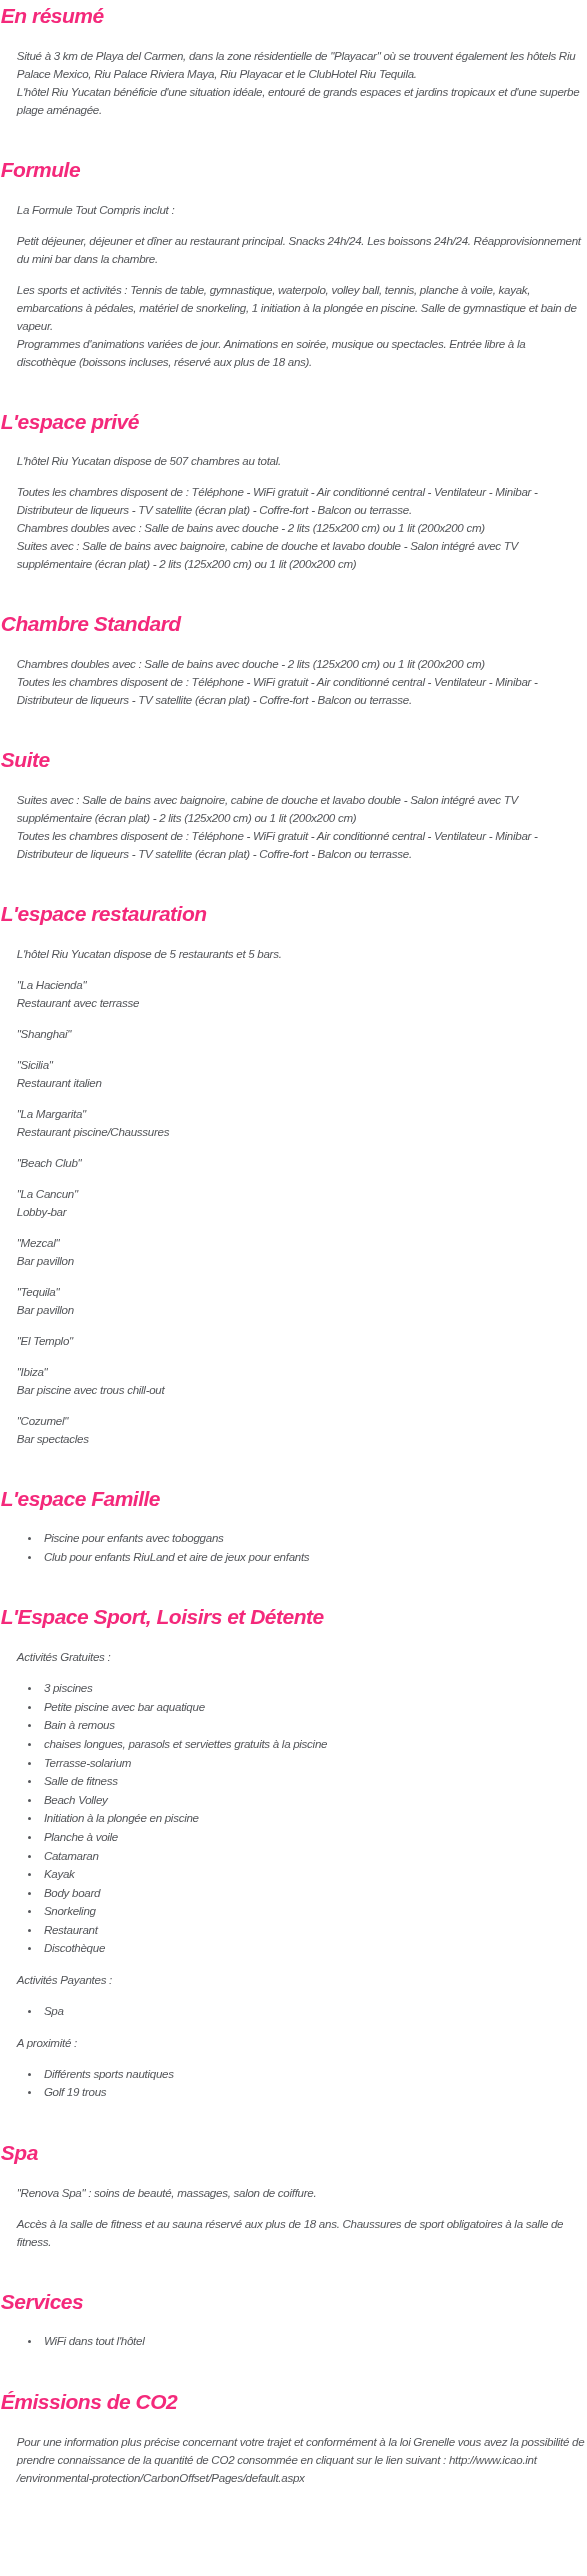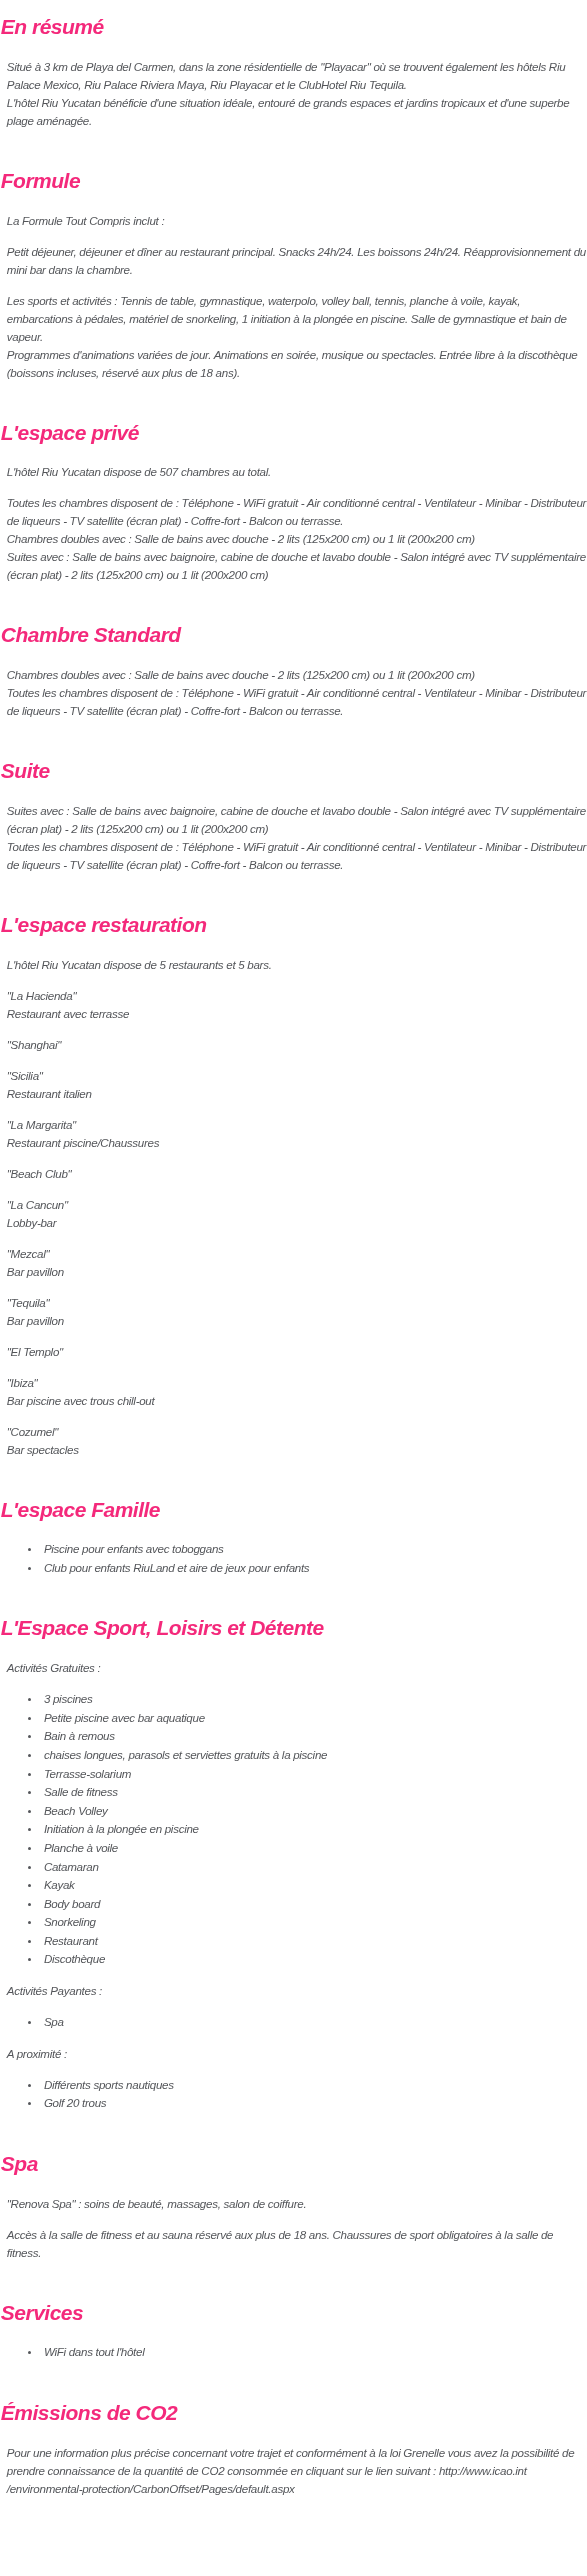--- a/index.html
+++ b/index.html
@@ -26,23 +26,23 @@
   section { margin: 0; }
   h2 {
     color: var(--accent);
     font-size: 21px;
     font-weight: 700;
     font-style: italic;
     letter-spacing: -0.5px;
     line-height: 1.15;
     margin: 39px 0 18.6px 0;
   }
-  section:first-child h2 { margin-top: 12px; }
+  section:first-child h2 { margin-top: 1px; }
   p {
-    margin: 0 0 13px 6px;
+    margin: 0 0 13px 16px;
     font-size: 11.6px;
     line-height: 18px;
     letter-spacing: -0.3px;
     overflow-wrap: break-word;
   }
   p .line { display: block; }
   ul {
     margin: 13px 0 13px 0;
     list-style: disc;
   }
@@ -170,21 +170,21 @@
           <li>Restaurant</li>
           <li>Discothèque</li>
         </ul>
         <p>Activités Payantes :</p>
         <ul>
           <li>Spa</li>
         </ul>
         <p>A proximité :</p>
         <ul>
           <li>Différents sports nautiques</li>
-          <li>Golf 20 trous</li>
+          <li>Golf 19 trous</li>
         </ul>
       </section>
       <section>
         <h2>Spa</h2>
         <p>"Renova Spa" : soins de beauté, massages, salon de coiffure.</p>
         <p>Accès à la salle de fitness et au sauna réservé aux plus de 18 ans. Chaussures de sport obligatoires à la salle de fitness.</p>
       </section>
       <section>
         <h2>Services</h2>
         <ul>

